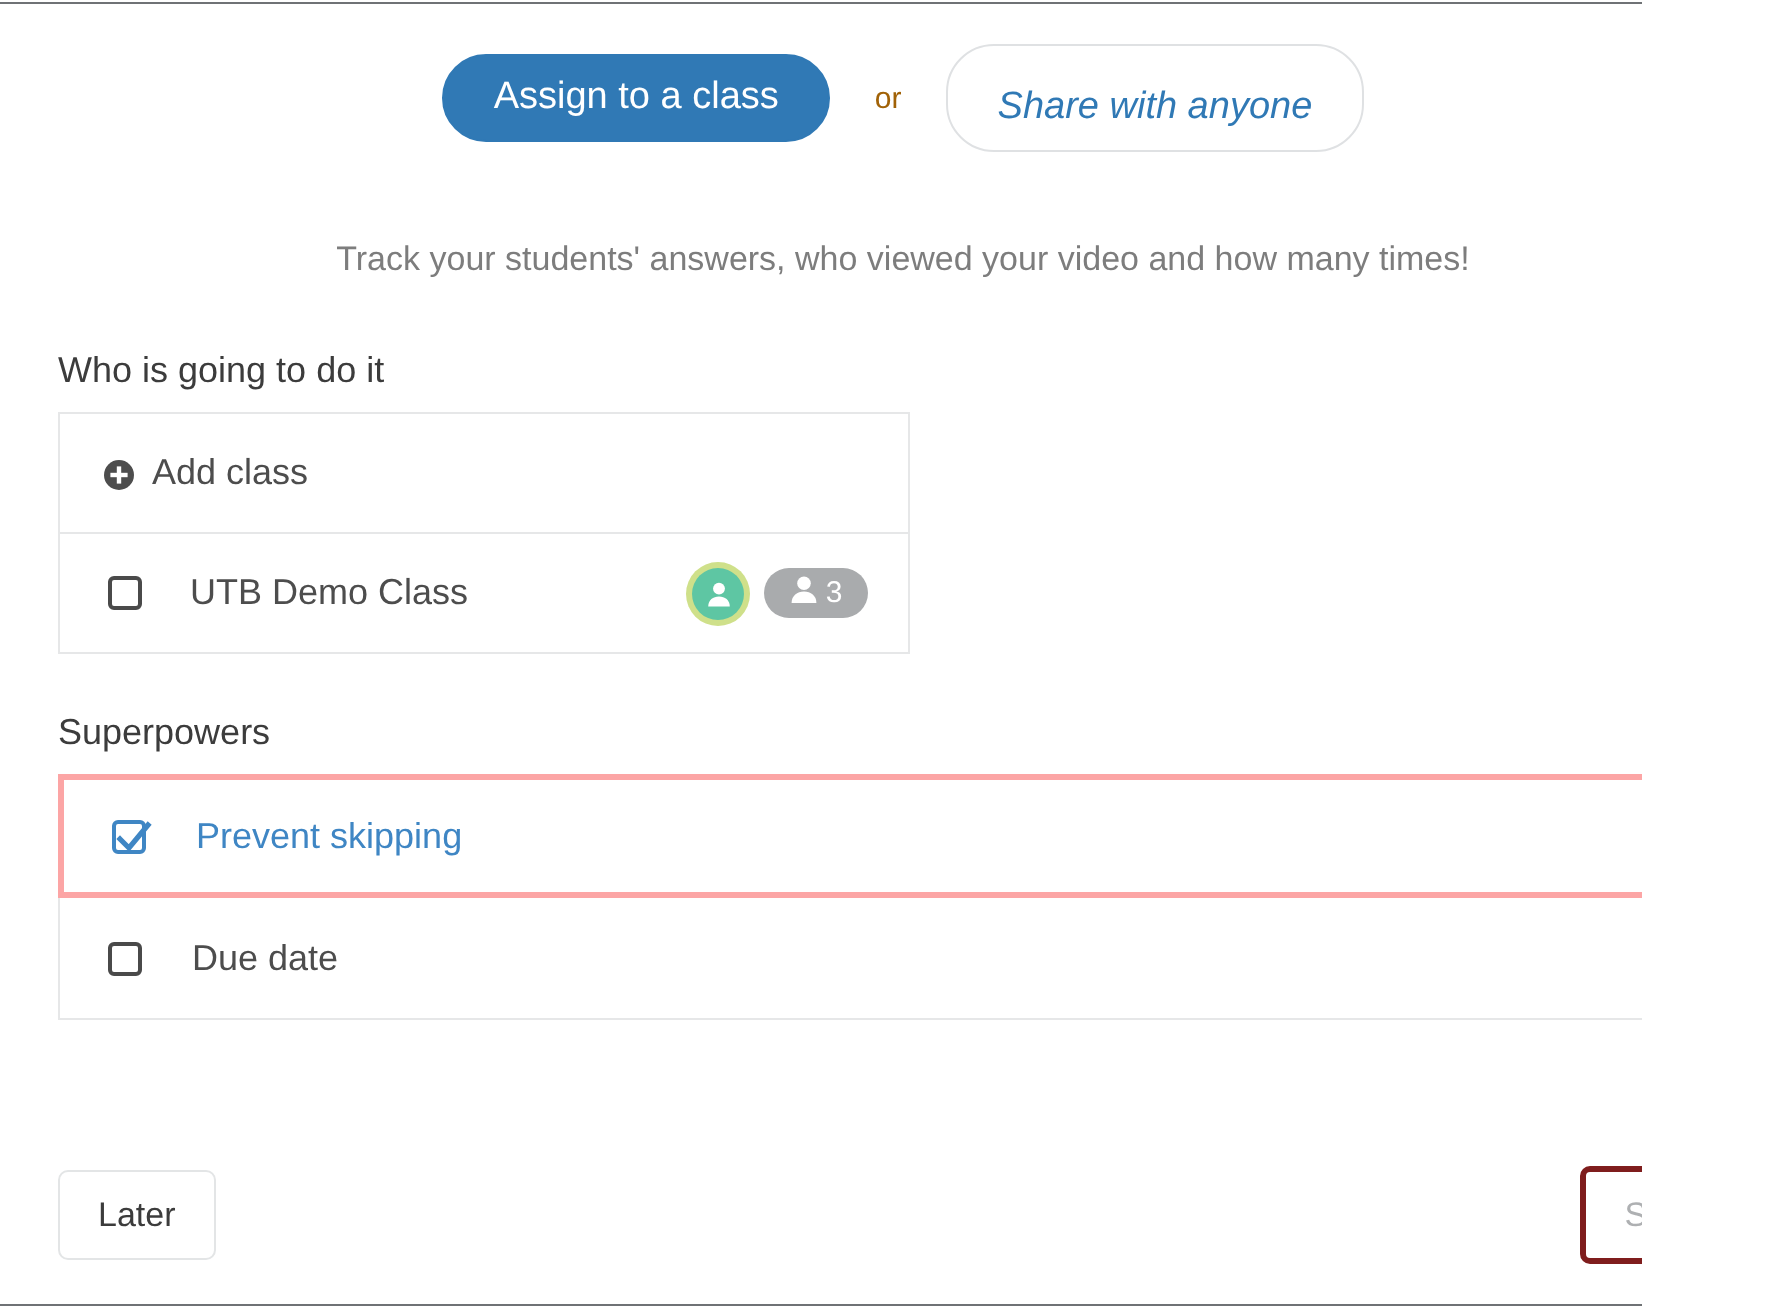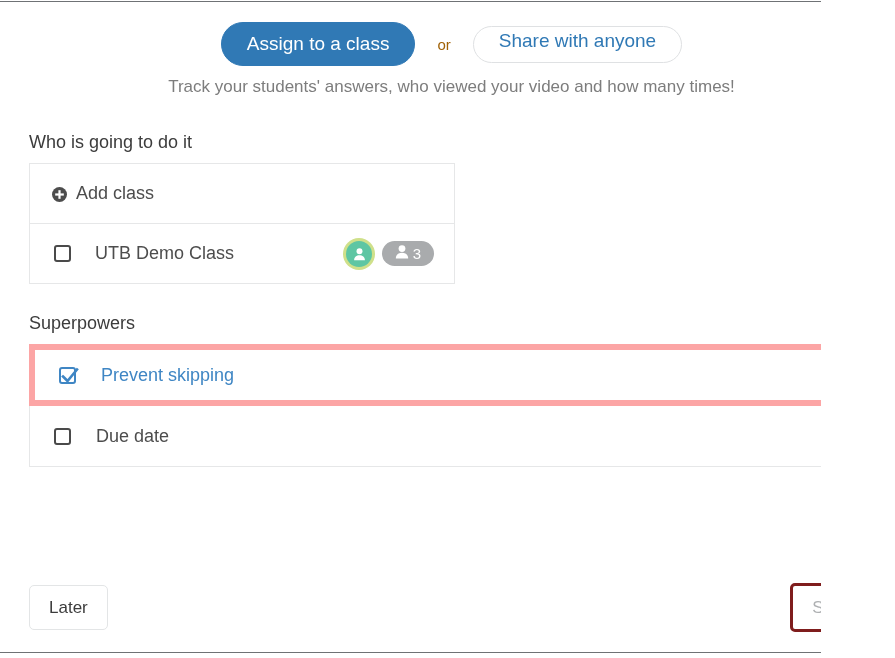--- a/index.html
+++ b/index.html
@@ -62,30 +62,31 @@
     color: #a16207;
     font-size: 15px;
     margin: 12px 22px;
   }
   .btn-share {
     background: #ffffff;
     color: #3079b5;
     font-size: 19px;
     border: 1px solid #dfe1e3;
     border-radius: 24px;
-    padding: 4px 25px 12px 25px;
-    cursor: pointer;
-    line-height: 1;
-    font-family: "Liberation Sans", sans-serif;
+    padding: 21px 25px 12px 25px;
+    cursor: pointer;
+    line-height: 1;
+    font-family: "Liberation Sans", sans-serif;
+    font-style: italic;
   }
   .subtitle {
     text-align: center;
     color: #7d7d7d;
     font-size: 17px;
-    margin-top: 11px;
+    margin-top: 44px;
   }
 
   
   .section-title {
     font-size: 18px;
     color: #3c3c3c;
     margin: 0 0 10px 21px;
   }
   .who-section { margin-top: 35px; }
   .super-section { margin-top: 30px; }
@@ -200,21 +201,21 @@
     display: flex;
     align-items: center;
     border: 1px solid #e6e7e8;
     margin-bottom: -1px;
     background: #ffffff;
     box-sizing: border-box;
     cursor: pointer;
     position: relative;
   }
   .super-row.active {
-    border: 6px solid #fca5a5;
+    border: 3px solid #fca5a5;
     z-index: 2;
     text-align: center;
   }
   .super-label {
     font-size: 18px;
     color: #4d4d4d;
     margin-left: 25px;
   }
   .super-row.active .super-label { color: #3f86c4; }
   .info-wrap {

